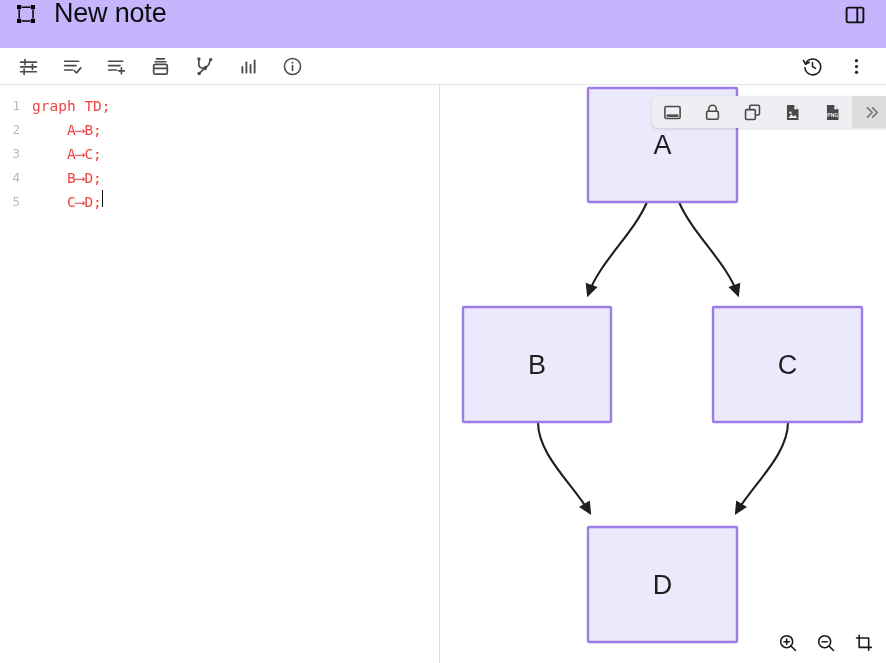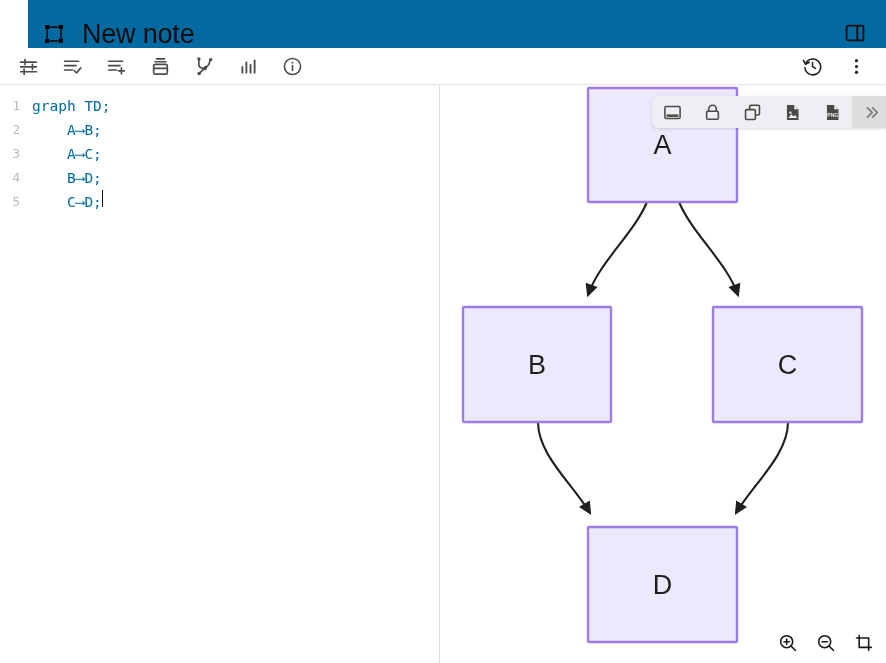--- a/index.html
+++ b/index.html
@@ -22,24 +22,23 @@
     display: flex;
     flex-direction: column;
   }
 
   
   .titlebar {
     position: relative;
     height: 48px;
     flex: 0 0 48px;
     display: flex;
-    align-items: flex-end;
+    align-items: flex-start;
     padding: 0 10px 0 12px;
-    background: #0369a1;
-    margin-left: 28px;
+    background: #c4b5fd;
   }
   .title-icon {
     width: 28px; height: 28px;
     display: flex; align-items: center; justify-content: center;
     flex: 0 0 28px;
     color: #000;
   }
   .title-text {
     font-size: 27px;
     font-weight: 400;
@@ -108,21 +107,21 @@
     width: 22px;
     flex: 0 0 22px;
     text-align: right;
     color: #b8b8b8;
     font-size: 12.5px;
     user-select: none;
     padding-right: 2px;
   }
   .code-text {
     padding-left: 10px;
-    color: #0369a1;
+    color: #ef4444;
     white-space: pre;
     position: relative;
     text-align: right;
   }
   .caret {
     display: inline-block;
     width: 1px;
     height: 17px;
     background: #111;
     vertical-align: -3px;

